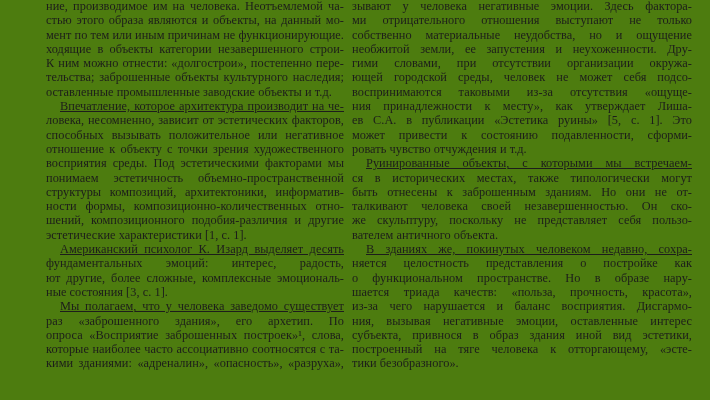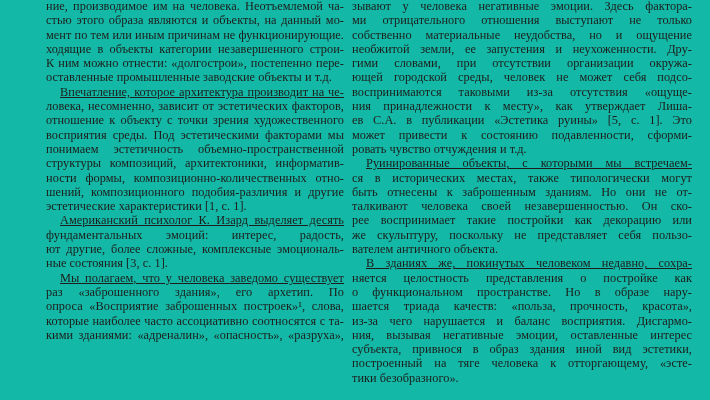--- a/index.html
+++ b/index.html
@@ -1,20 +1,20 @@
 <!DOCTYPE html>
 <html><head>
 <meta charset="utf-8">
 <style>
   html, body { margin: 0; padding: 0; background: #ffffff; }
   .page {
     position: relative;
     width: 710px;
     height: 400px;
-    background: #14b8a6;
+    background: #4d7c0f;
     overflow: hidden;
     font-family: "Liberation Serif", "DejaVu Serif", serif;
     color: #1d1d1b;
   }
   .col { position: absolute; top: -1px; }
   .col-left  { left: 46px;  width: 298px; }
   .col-right { left: 352px; width: 340px; }
   .para { margin: 0; padding: 0; }
   .line {
     font-size: 12.3px;
@@ -32,25 +32,27 @@
 <body>
 
 <div class="page">
   <div class="col col-left">
       <div class="para">
         <div class="line">ние, производимое им на человека. Неотъемлемой ча-</div>
         <div class="line">стью этого образа являются и объекты, на данный мо-</div>
         <div class="line">мент по тем или иным причинам не функционирующие.</div>
         <div class="line">ходящие в объекты категории незавершенного строи-</div>
         <div class="line">К ним можно отнести: «долгострои», постепенно пере-</div>
+        <div class="line">тельства; заброшенные объекты культурного наследия;</div>
         <div class="line lastline">оставленные промышленные заводские объекты и т.д.</div>
       </div>
       <div class="para">
         <div class="line indent">Впечатление, которое архитектура производит на че-</div>
         <div class="line">ловека, несомненно, зависит от эстетических факторов,</div>
+        <div class="line">способных вызывать положительное или негативное</div>
         <div class="line">отношение к объекту с точки зрения художественного</div>
         <div class="line">восприятия среды. Под эстетическими факторами мы</div>
         <div class="line">понимаем эстетичность объемно-пространственной</div>
         <div class="line">структуры композиций, архитектоники, информатив-</div>
         <div class="line">ности формы, композиционно-количественных отно-</div>
         <div class="line">шений, композиционного подобия-различия и другие</div>
         <div class="line lastline">эстетические характеристики [1, с. 1].</div>
       </div>
       <div class="para">
         <div class="line indent">Американский психолог К. Изард выделяет десять</div>
@@ -78,21 +80,20 @@
         <div class="line">ния принадлежности к месту», как утверждает Лиша-</div>
         <div class="line">ев С.А. в публикации «Эстетика руины» [5, с. 1]. Это</div>
         <div class="line">может привести к состоянию подавленности, сформи-</div>
         <div class="line lastline">ровать чувство отчуждения и т.д.</div>
       </div>
       <div class="para">
         <div class="line indent">Руинированные объекты, с которыми мы встречаем-</div>
         <div class="line">ся в исторических местах, также типологически могут</div>
         <div class="line">быть отнесены к заброшенным зданиям. Но они не от-</div>
         <div class="line">талкивают человека своей незавершенностью. Он ско-</div>
-        <div class="line">рее воспринимает такие постройки как декорацию или</div>
         <div class="line">же скульптуру, поскольку не представляет себя пользо-</div>
         <div class="line lastline">вателем античного объекта.</div>
       </div>
       <div class="para">
         <div class="line indent">В зданиях же, покинутых человеком недавно, сохра-</div>
         <div class="line">няется целостность представления о постройке как</div>
         <div class="line">о функциональном пространстве. Но в образе нару-</div>
         <div class="line">шается триада качеств: «польза, прочность, красота»,</div>
         <div class="line">из-за чего нарушается и баланс восприятия. Дисгармо-</div>
         <div class="line">ния, вызывая негативные эмоции, оставленные интерес</div>

